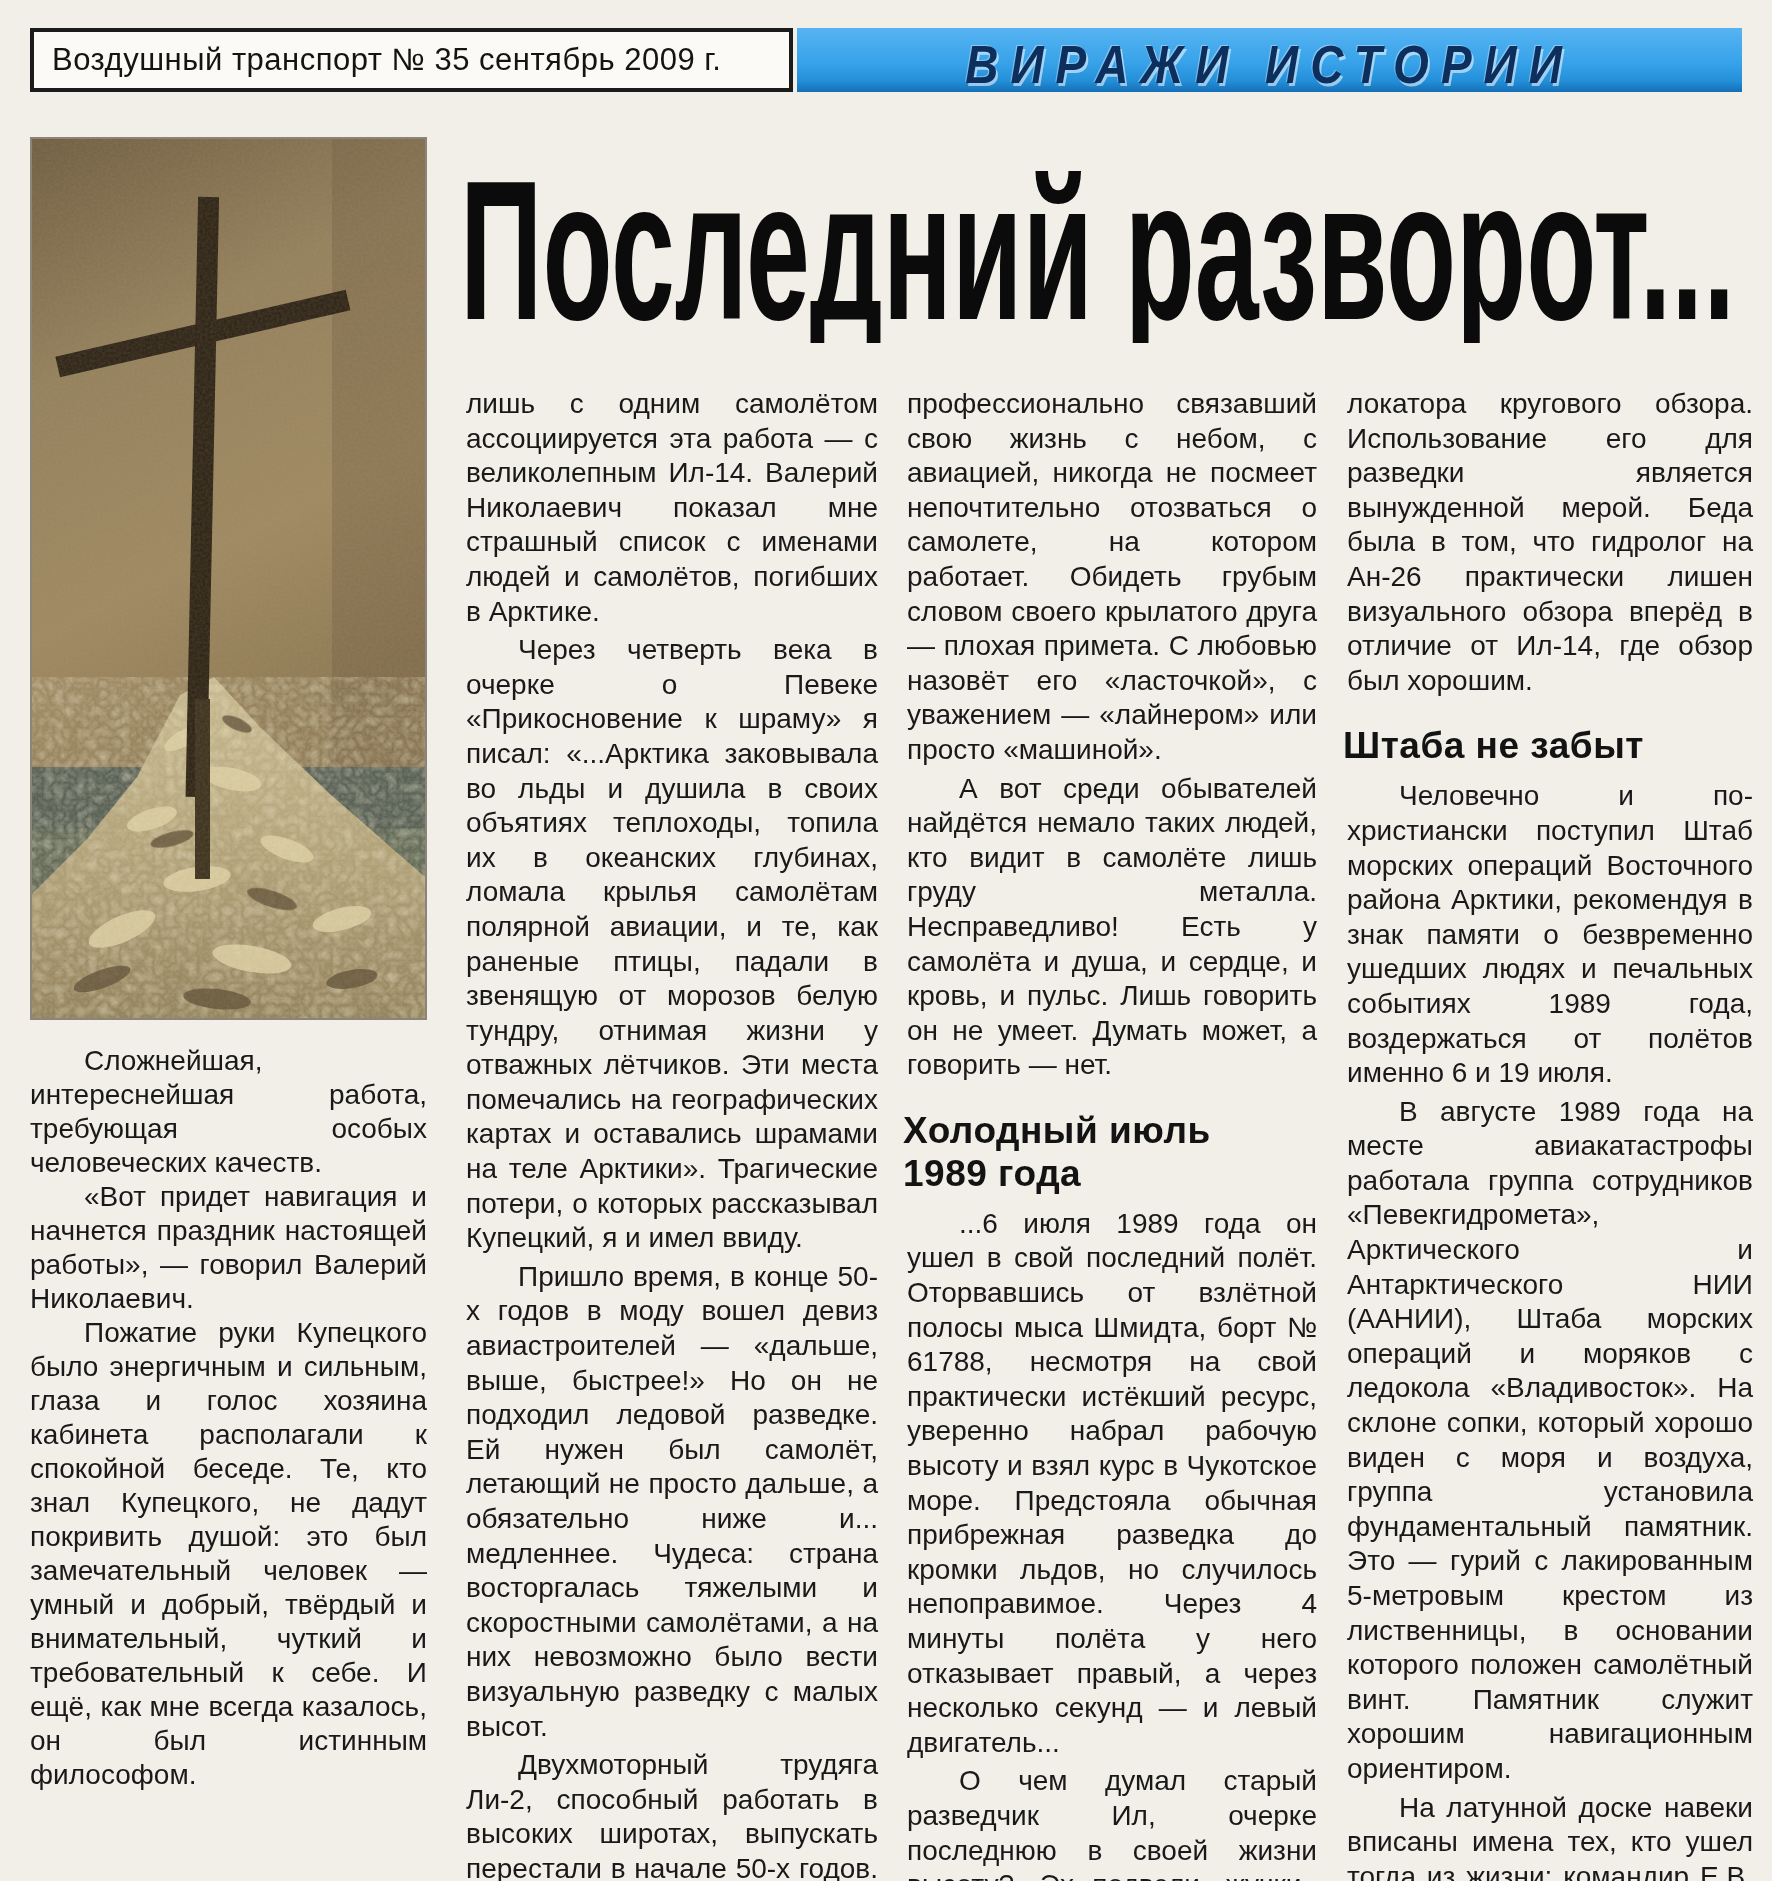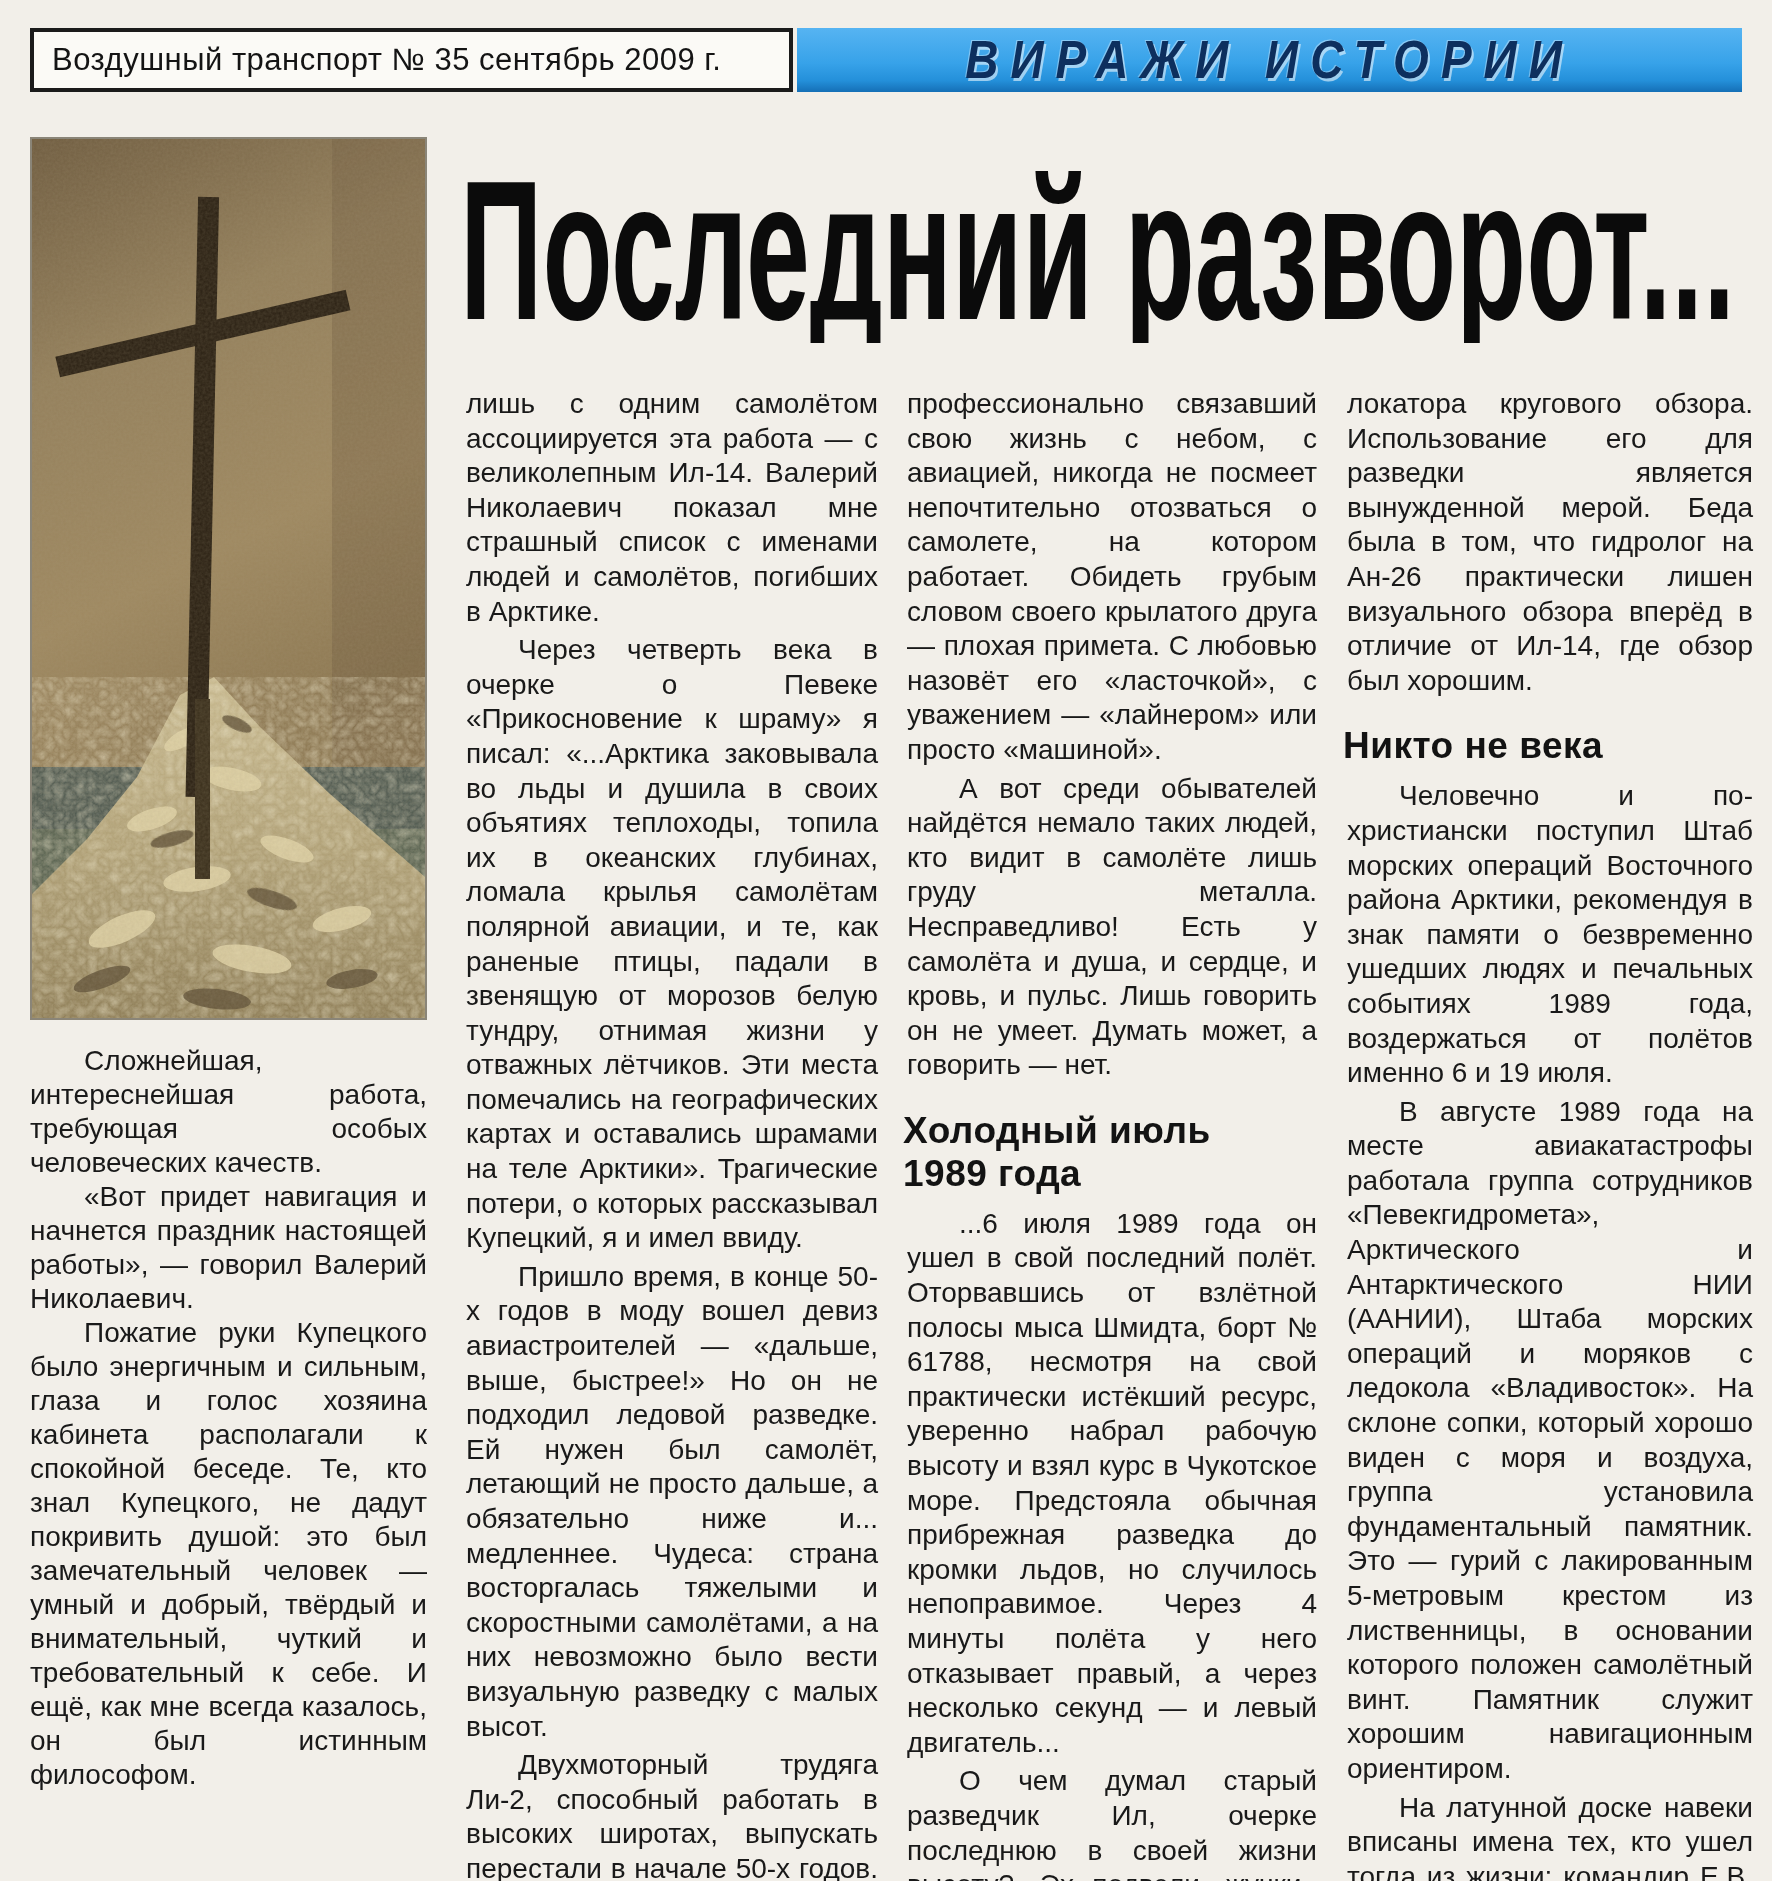--- a/index.html
+++ b/index.html
@@ -12,21 +12,21 @@
   
   .issue-box{
     position:absolute;left:30px;top:28px;width:763px;height:64px;
     background:#fbfaf6;border:4px solid #1b1b1b;box-sizing:border-box;
     display:flex;align-items:center;padding-left:18px;
     font-size:31px;font-weight:normal;letter-spacing:.5px;color:#141414;
   }
   .rubric-banner{
     position:absolute;left:797px;top:28px;width:945px;height:64px;
     background:linear-gradient(180deg,#56b4f2 0%,#37a2e9 55%,#2490da 82%,#156fb6 100%);
-    display:flex;align-items:center;justify-content:center;
+    display:flex;align-items:flex-end;justify-content:center;
   }
   .rubric-banner span{
     font-size:46px;font-weight:bold;font-style:italic;letter-spacing:12px;
     color:#0d2f5e;
     text-shadow:2px 2px 0 rgba(255,255,255,.55),-1px -1px 0 rgba(255,255,255,.35);
     transform:scaleY(1.15);
   }
   
   .headline{position:absolute;left:460px;top:128px;width:1290px;height:215px;}
   
@@ -152,18 +152,18 @@
   </div>
   <p>...6 июля 1989 года он ушел в свой последний полёт. Оторвавшись от взлётной полосы мыса Шмидта, борт № 61788, несмотря на свой практически истёкший ресурс, уверенно набрал рабочую высоту и взял курс в Чукотское море. Предстояла обычная прибрежная разведка до кромки льдов, но случилось непоправимое. Через 4 минуты полёта у него отказывает правый, а через несколько секунд — и левый двигатель...</p>
   <p>О чем думал старый разведчик Ил, очерке последнюю в своей жизни высоту? «Эх, подвели «жучки» — моторы!».</p>
   <p>А может, он думал так, мысленно обращаясь к Юрию Николаевичу Гордиенко: «В море нельзя — утонем, на косу тоже — взорвёмся, до полосы не дотянуть... Командир, планируем в лагуну...».</p>
 
 </div>
 
 <div class="col" id="col4">
   <p class="noindent">локатора кругового обзора. Использование его для разведки является вынужденной мерой. Беда была в том, что гидролог на Ан-26 практически лишен визуального обзора вперёд в отличие от Ил-14, где обзор был хорошим.</p>
   <div class="subhead">
-    <div>Никто не века</div>
+    <div>Штаба не забыт</div>
   </div>
   <p>Человечно и по-христиански поступил Штаб морских операций Восточного района Арктики, рекомендуя в знак памяти о безвременно ушедших людях и печальных событиях 1989 года, воздержаться от полётов именно 6 и 19 июля.</p>
   <p>В августе 1989 года на месте авиакатастрофы работала группа сотрудников «Певекгидромета», Арктического и Антарктического НИИ (ААНИИ), Штаба морских операций и моряков с ледокола «Владивосток». На склоне сопки, который хорошо виден с моря и воздуха, группа установила фундаментальный памятник. Это — гурий с лакированным 5-метровым крестом из лиственницы, в основании которого положен самолётный винт. Памятник служит хорошим навигационным ориентиром.</p>
   <p>На латунной доске навеки вписаны имена тех, кто ушел тогда из жизни: командир Е.В. Борисов, второй пилот А.М. Верчук, штурман Ю.В. Кузьмичёв, радист В.Б. Чайка, механик В.Г. Павлюк, бортоператор А.Ф. Малюков, гидрологи Певекгидромета В.И. Марьинский, Ю.А. Шарыгин, гидролог ААНИИ А.Е. Кожевников и капитан-наставник ДВМП В.И. Глушак.</p>
 </div>
 
 </body></html>

